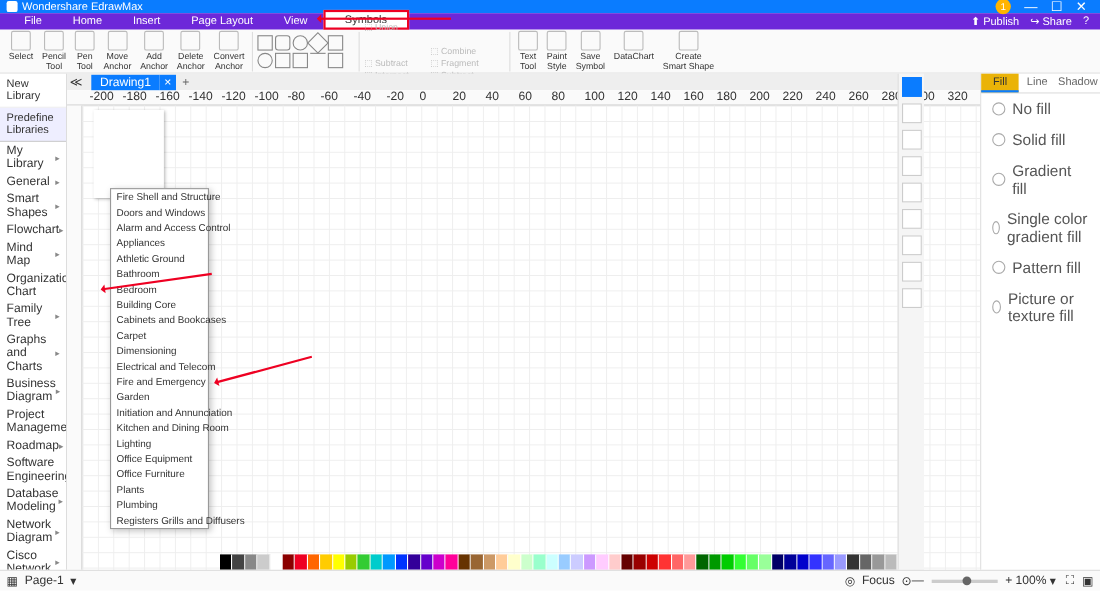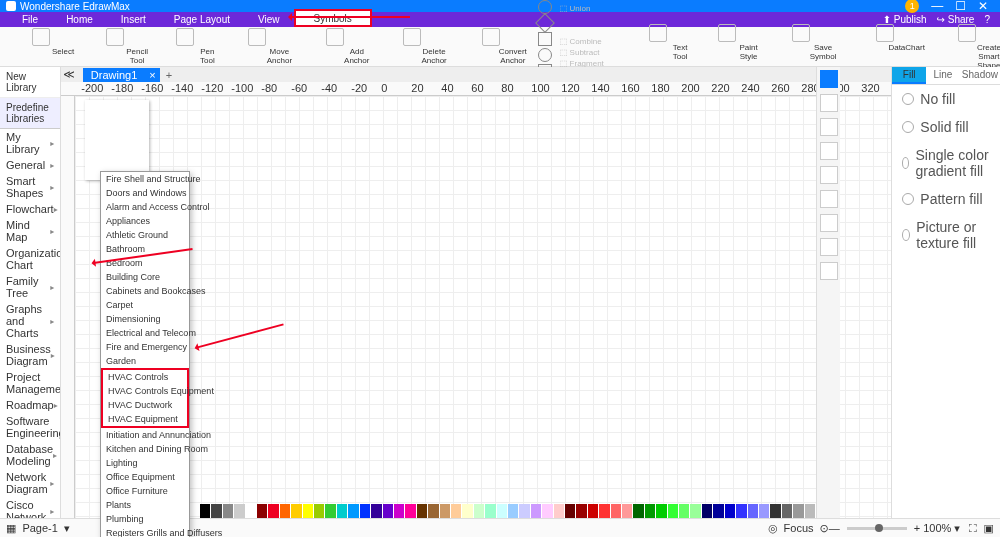--- a/index.html
+++ b/index.html
@@ -11,21 +11,21 @@
 .titlebar .badge{width:14px;height:14px;background:#ffb400;border-radius:50%;color:#fff;display:flex;align-items:center;justify-content:center;font-size:9px;margin-right:6px;}
 .titlebar .win{color:#fff;margin:0 6px;font-size:12px;}
 .menubar{height:15px;background:#6d28d9;display:flex;align-items:center;padding-left:8px;}
 .menubar .item{color:#fff;padding:0 14px;height:100%;display:flex;align-items:center;cursor:pointer;font-size:10px;}
 .menubar .item.symb{border:2px solid #e02;background:#fff;color:#333;height:18px;margin-top:-3px;padding:0 18px;}
 .menubar .spacer{flex:1;}
 .menubar .right{color:#fff;margin-right:10px;font-size:10px;}
 .ribbon{height:40px;background:#fafafa;border-bottom:1px solid #ddd;display:flex;align-items:center;padding:2px 4px;}
 .rgrp{display:flex;flex-direction:column;align-items:center;margin:0 1px;padding:0 3px;color:#666;font-size:9px;}
 .rgrp .ic{width:18px;height:18px;border:1px solid #bbb;border-radius:2px;margin-bottom:1px;}
-.rgrp .lbl{font-size:8px;line-height:9px;text-align:center;margin-left:44px;}
+.rgrp .lbl{font-size:8px;line-height:9px;text-align:center;}
 .sep{width:1px;height:36px;background:#ddd;margin:0 3px;}
 .shapes{display:flex;flex-wrap:wrap;width:90px;}
 .shapes .sh{width:14px;height:14px;border:1px solid #888;margin:1px;}
 .ribbon .faded{color:#bbb;}
 .main{display:flex;height:451px;position:relative;}
 .leftbar{width:90px;border-right:1px solid #ddd;background:#fff;overflow:hidden;}
 .newlib{padding:4px 6px;border-bottom:1px solid #eee;font-size:10px;}
 .predef{padding:4px 6px;background:#eef;font-size:10px;border-bottom:1px solid #ccc;}
 .cat{padding:2px 6px;font-size:10px;display:flex;justify-content:space-between;align-items:center;cursor:pointer;}
 .cat .arr{color:#888;font-size:8px;}
@@ -38,21 +38,21 @@
 .canvas-body{display:flex;height:calc(100% - 29px);}
 .ruler-v{width:14px;background:#fafafa;border-right:1px solid #ccc;}
 .canvas{flex:1;background-image:linear-gradient(#eee 1px,transparent 1px),linear-gradient(90deg,#eee 1px,transparent 1px);background-size:14px 14px;position:relative;}
 .page-shadow{position:absolute;top:4px;left:10px;width:64px;height:80px;background:#fff;box-shadow:1px 1px 3px rgba(0,0,0,.3);}
 .submenu{position:absolute;left:100px;top:171px;width:90px;background:#fff;border:1px solid #999;box-shadow:2px 2px 6px rgba(0,0,0,.25);z-index:20;}
 .submenu .si{padding:2px 5px;font-size:9px;cursor:pointer;white-space:nowrap;}
 .submenu .hlgrp{border:2px solid #e02;}
 .rightpanel{width:160px;border-left:1px solid #ddd;background:#fff;}
 .rtabs{height:18px;display:flex;border-bottom:1px solid #ddd;}
 .rtabs .rt{flex:1;text-align:center;font-size:10px;padding:2px;color:#666;}
-.rtabs .rt.active{background:#0ea5e9;color:#333;border-bottom:2px solid #0a7cff;}
+.rtabs .rt.active{background:#eab308;color:#333;border-bottom:2px solid #0a7cff;}
 .fillopts .fo{padding:6px 10px;font-size:14px;color:#555;display:flex;align-items:center;}
 .fillopts .fo::before{content:"";width:10px;height:10px;border:1px solid #aaa;border-radius:50%;margin-right:6px;}
 .vtoolbar{position:absolute;right:160px;top:67px;width:24px;background:#f5f5f5;border-left:1px solid #ddd;display:flex;flex-direction:column;align-items:center;height:451px;}
 .vtoolbar .vt{width:18px;height:18px;border:1px solid #ccc;margin:3px 0;background:#fff;}
 .vtoolbar .vt.blue{background:#0a7cff;border-color:#0a7cff;}
 .colorbar{position:absolute;left:200px;right:184px;bottom:19px;height:14px;display:flex;}
 .colorbar .c{flex:1;border-right:1px solid #fff;}
 .status{position:absolute;bottom:0;left:0;right:0;height:19px;background:#fafafa;border-top:1px solid #ddd;display:flex;align-items:center;padding:0 6px;font-size:10px;}
 .status .sp{flex:1;}
 .status .zoom{display:flex;align-items:center;gap:3px;}
@@ -280,20 +280,21 @@
 
   <div class="rightpanel">
     <div class="rtabs" id="rtabs">
         <div class="rt active">Fill</div>
         <div class="rt">Line</div>
         <div class="rt">Shadow</div>
       </div>
     <div class="fillopts" id="fopts">
         <div class="fo">No fill</div>
         <div class="fo">Solid fill</div>
+        <div class="fo">Gradient fill</div>
         <div class="fo">Single color gradient fill</div>
         <div class="fo">Pattern fill</div>
         <div class="fo">Picture or texture fill</div>
       </div>
   </div>
 </div>
 
 <div class="vtoolbar">
   <div class="vt blue"></div>
   <div class="vt"></div>
@@ -314,26 +315,20 @@
     <div class="si">Athletic Ground</div>
     <div class="si">Bathroom</div>
     <div class="si">Bedroom</div>
     <div class="si">Building Core</div>
     <div class="si">Cabinets and Bookcases</div>
     <div class="si">Carpet</div>
     <div class="si">Dimensioning</div>
     <div class="si">Electrical and Telecom</div>
     <div class="si">Fire and Emergency</div>
     <div class="si">Garden</div>
-    <div class="hlgrp">
-      <div class="si">HVAC Controls</div>
-      <div class="si">HVAC Controls Equipment</div>
-      <div class="si">HVAC Ductwork</div>
-      <div class="si">HVAC Equipment</div>
-    </div>
     <div class="si">Initiation and Annunciation</div>
     <div class="si">Kitchen and Dining Room</div>
     <div class="si">Lighting</div>
     <div class="si">Office Equipment</div>
     <div class="si">Office Furniture</div>
     <div class="si">Plants</div>
     <div class="si">Plumbing</div>
     <div class="si">Registers Grills and Diffusers</div>
   </div>
 

